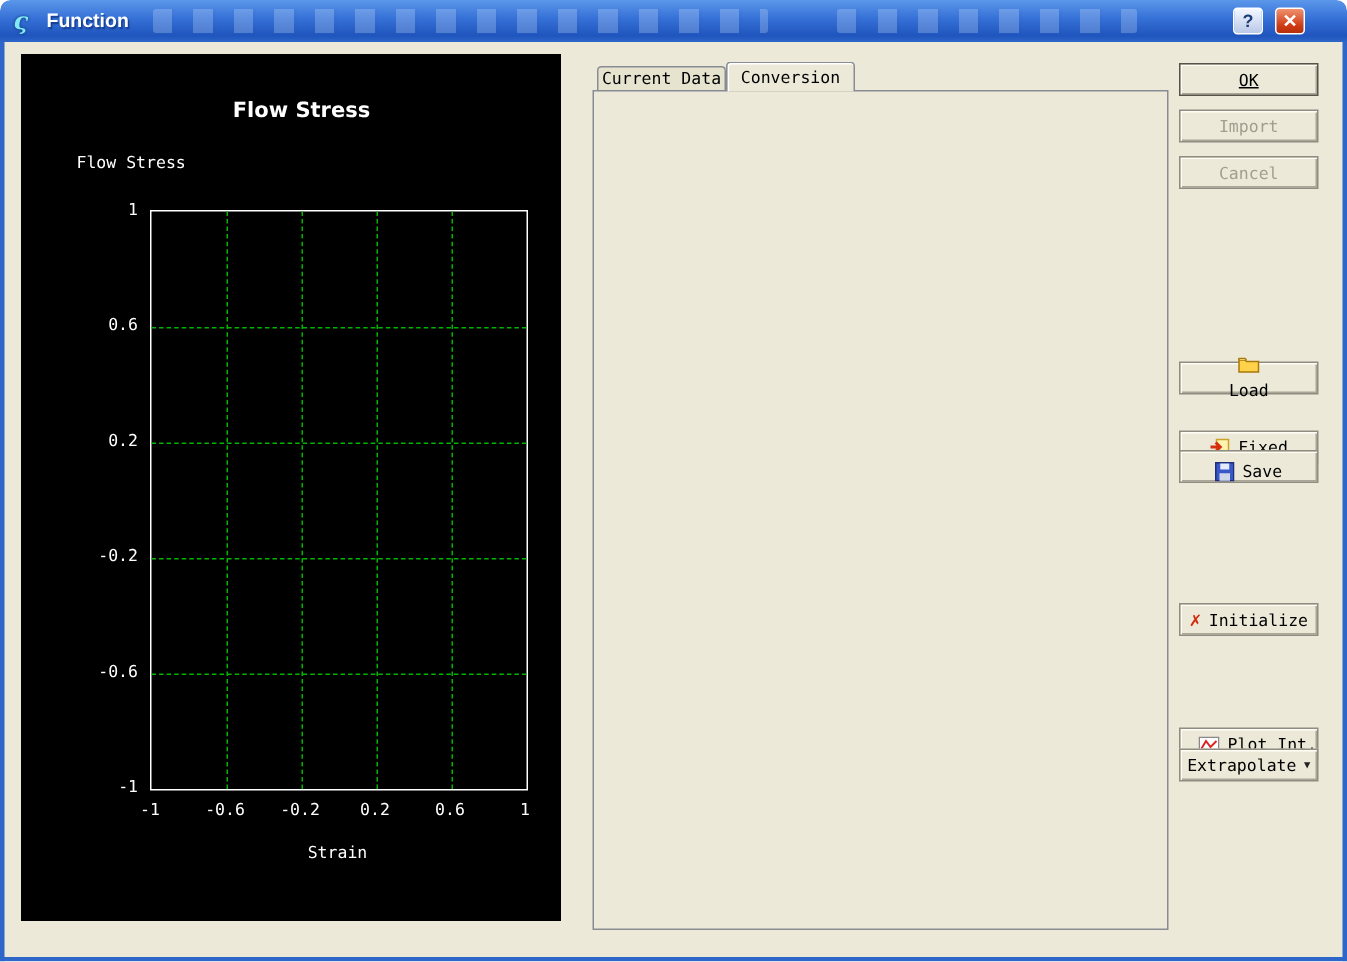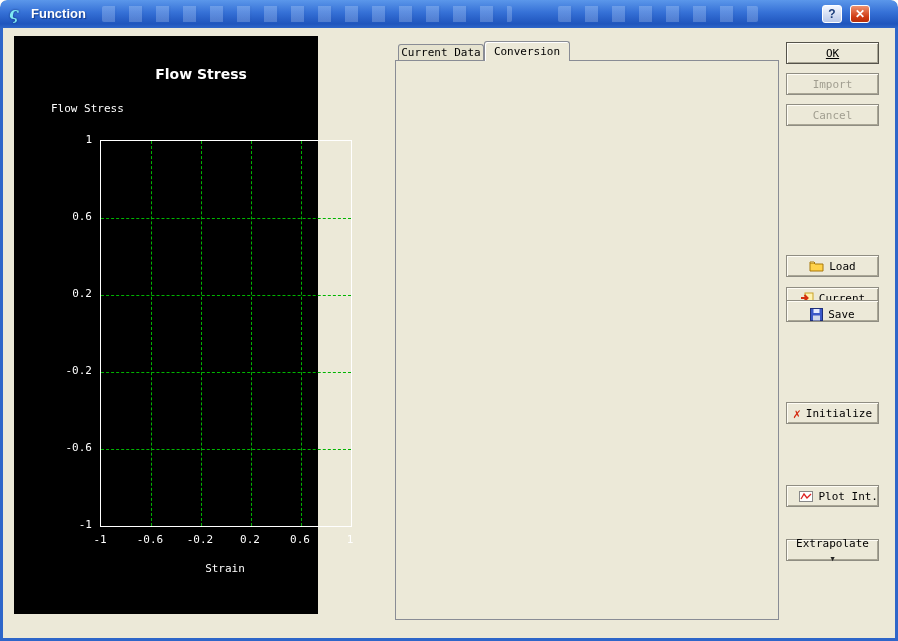--- a/index.html
+++ b/index.html
@@ -35,21 +35,21 @@
   #ghost1 { left:102px; width:410px; }
   #ghost2 { left:558px; width:200px; }
   .cap-btn {
     position:absolute; top:5px; width:20px; height:18px; border:1px solid #fff;
     border-radius:3px; text-align:center; box-sizing:border-box;
     font:bold 12px/16px "Liberation Sans", sans-serif;
   }
   #help-btn { right:56px; background:linear-gradient(#f4f7ff,#b9c8e8); color:#1b3d7a; }
   #close-btn { right:28px; background:linear-gradient(#f0926f,#cf3a12 70%,#b62f0c); color:#fff; }
   
-  #plot { position:absolute; left:14px; top:36px; width:304px; height:578px; background:#000; }
+  #plot { position:absolute; left:14px; top:36px; width:360px; height:578px; background:#000; }
   #plot-title { position:absolute; left:56px; top:30px; width:262px; text-align:center;
     color:#fff; font:bold 14px "DejaVu Sans", sans-serif; }
   #plot-ylabel { position:absolute; left:37px; top:66px; color:#fff; font-size:11px; }
   #plot-xlabel { position:absolute; left:86px; top:526px; width:250px; text-align:center; color:#fff; font-size:11px; }
   #axes { position:absolute; left:86px; top:104px; width:250px; height:385px; border:1px solid #fff; }
   .vgrid { position:absolute; top:0; height:100%; width:0; border-left:1px dashed #00b400; }
   .hgrid { position:absolute; left:0; width:100%; height:0; border-top:1px dashed #00b400; }
   .ytick { position:absolute; left:28px; width:50px; text-align:right; color:#fff; font-size:11px; height:14px; }
   .xtick { position:absolute; top:497px; width:44px; text-align:center; color:#fff; font-size:11px; }
   
@@ -106,26 +106,26 @@
     vertical-align:-2px; margin-right:4px; box-sizing:border-box; }
   .radio.sel { position:relative; }
   .radio.sel::after { content:""; position:absolute; left:2px; top:2px; width:5px; height:5px;
     border-radius:50%; background:#1b7a1b; }
   
   .side-btn { left:786px; width:93px; height:22px; }
   #btn-ok { top:42px; border:1px solid #55534a; }
   #btn-ok span { text-decoration:underline; }
   #btn-apply { top:73px; }
   #btn-cancel { top:104px;align-items:center; }
-  #btn-load { top:255px; }
+  #btn-load { top:241px;flex-direction:column; }
   #btn-import { top:287px; }
   #btn-save { top:300px;align-items:flex-end; }
   #btn-init { top:402px; }
   #btn-plotint { top:485px;justify-content:flex-end; }
-  #btn-extrap { top:539px;flex-direction:column; }
+  #btn-extrap { top:499px; }
   .dis { color:#a19e90; }
   .x-glyph { color:#d42a10; font-weight:bold; font-size:13px; line-height:13px; }
   .dd-arrow { font-size:7px; color:#222; }
   svg { display:block; }
 </style>
 </head>
 <body>
 
 <div id="window">
 
@@ -278,21 +278,21 @@
     <span>Load</span>
   </div>
 
   <div class="btn side-btn" id="btn-import">
     <span>
       <svg width="14" height="13" viewBox="0 0 14 13">
         <rect x="5" y="1" width="8" height="11" fill="#fff3b0" stroke="#c9a227"></rect>
         <path d="M1 6 L7 6 M4.5 3 L7.5 6 L4.5 9" stroke="#d43010" stroke-width="2" fill="none"></path>
       </svg>
     </span>
-    <span>Current</span>
+    <span>Fixed</span>
   </div>
 
   <div class="btn side-btn" id="btn-save">
     <span>
       <svg width="13" height="13" viewBox="0 0 13 13">
         <rect x="0.5" y="0.5" width="12" height="12" fill="#3a57c8" stroke="#1d2f7a"></rect>
         <rect x="3.5" y="1" width="6" height="4" fill="#e4eaff"></rect>
         <rect x="3" y="7.5" width="7" height="5" fill="#cfd6e8"></rect>
       </svg>
     </span>

